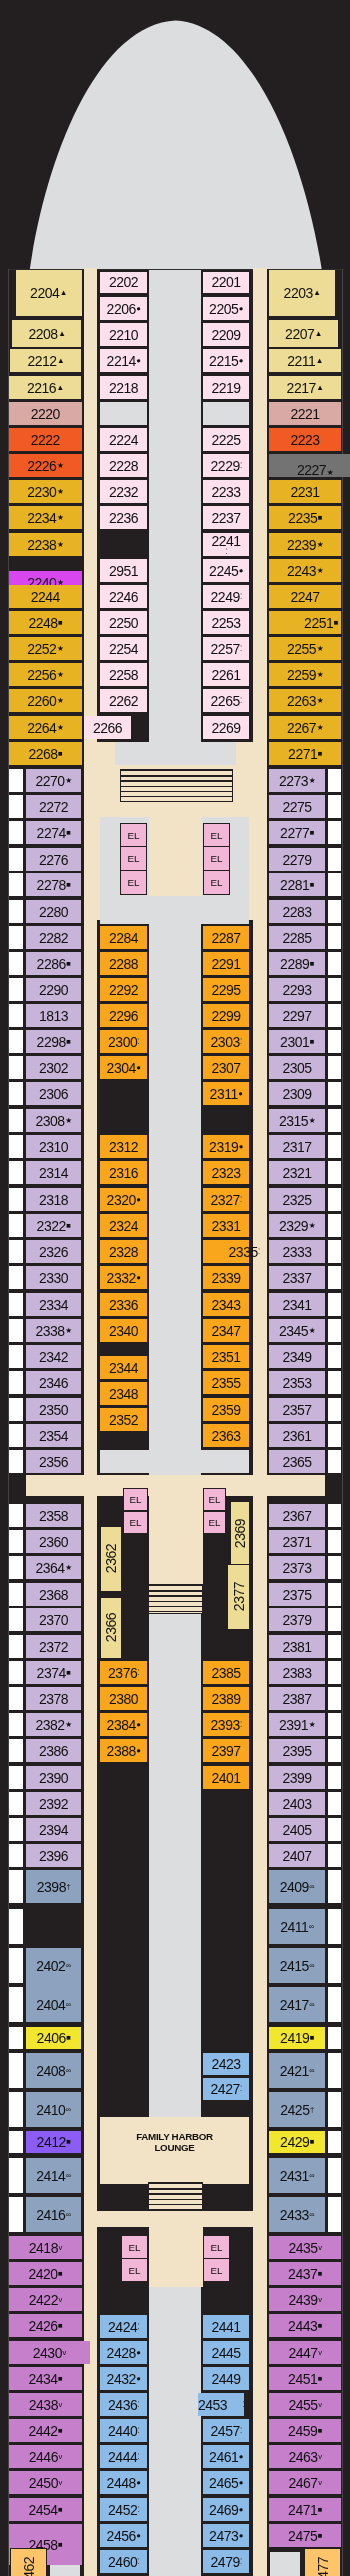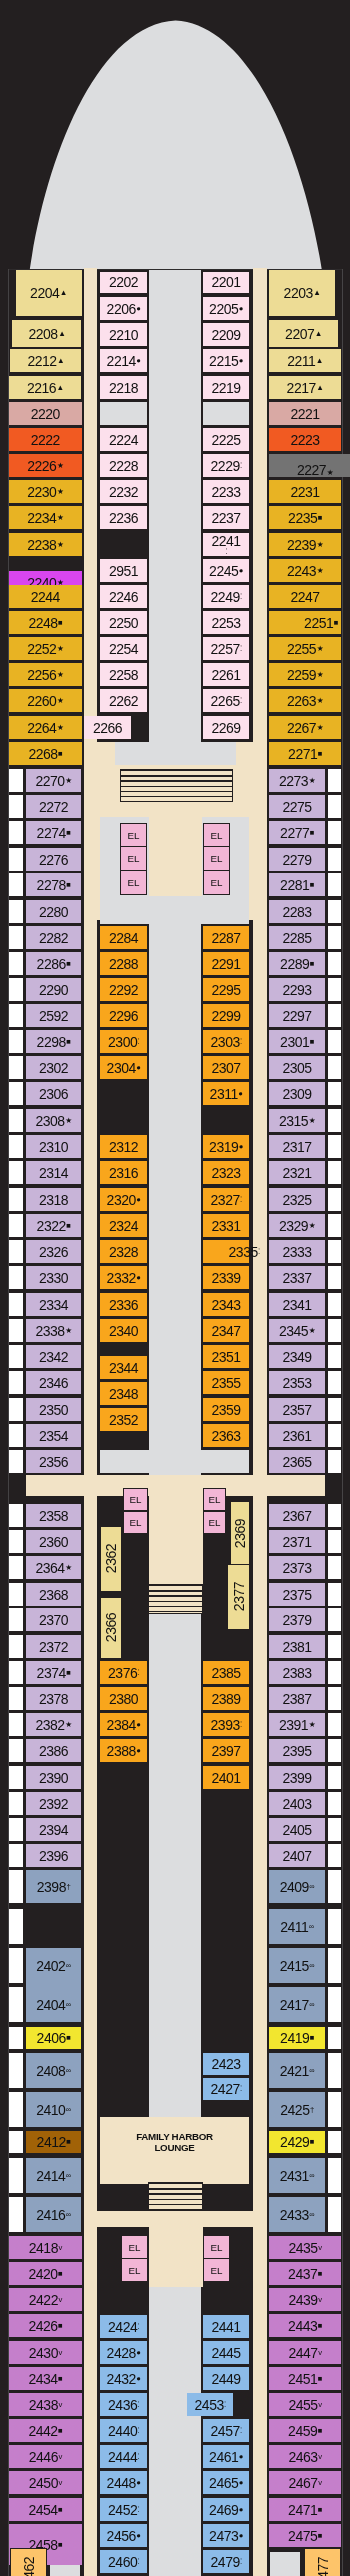--- a/index.html
+++ b/index.html
@@ -482,21 +482,21 @@
       <div class="cab" style="left: 100px; top: 978px; width: 47px; height: 23px; background: rgb(249, 166, 28);">
         <span>2292</span>
       </div>
       <div class="cab" style="left: 203px; top: 978px; width: 46px; height: 23px; background: rgb(249, 166, 28);">
         <span>2295</span>
       </div>
       <div class="cab" style="left: 269px; top: 978px; width: 56px; height: 23px; background: rgb(200, 180, 216);">
         <span>2293</span>
       </div>
       <div class="cab" style="left: 26px; top: 1004px; width: 55px; height: 23px; background: rgb(200, 180, 216);">
-        <span>2592</span>
+        <span>1813</span>
       </div>
       <div class="cab" style="left: 100px; top: 1004px; width: 47px; height: 23px; background: rgb(249, 166, 28);">
         <span>2296</span>
       </div>
       <div class="cab" style="left: 203px; top: 1004px; width: 46px; height: 23px; background: rgb(249, 166, 28);">
         <span>2299</span>
       </div>
       <div class="cab" style="left: 269px; top: 1004px; width: 56px; height: 23px; background: rgb(200, 180, 216);">
         <span>2297</span>
       </div>
@@ -878,21 +878,21 @@
         <span class="sym">⁚</span>
       </div>
       <div class="cab" style="left: 26px; top: 2092px; width: 55px; height: 35px; background: rgb(141, 162, 191);">
         <span>2410</span>
         <span class="sym">∞</span>
       </div>
       <div class="cab" style="left: 269px; top: 2092px; width: 56px; height: 35px; background: rgb(141, 162, 191);">
         <span>2425</span>
         <span class="sym">†</span>
       </div>
-      <div class="cab" style="left: 26px; top: 2131px; width: 55px; height: 22px; background: #a16207;">
+      <div class="cab" style="left: 26px; top: 2131px; width: 55px; height: 22px; background: #8b5cf6;">
         <span>2412</span>
         <span class="sym">■</span>
       </div>
       <div class="cab" style="left: 269px; top: 2131px; width: 56px; height: 22px; background: rgb(242, 230, 47);">
         <span>2429</span>
         <span class="sym">■</span>
       </div>
       <div class="cab" style="left: 26px; top: 2158px; width: 55px; height: 35px; background: rgb(141, 162, 191);">
         <span>2414</span>
         <span class="sym">∞</span>
@@ -941,21 +941,21 @@
         <span>2424</span>
         <span class="sym">⁚</span>
       </div>
       <div class="cab" style="left: 203px; top: 2315px; width: 46px; height: 23px; background: rgb(140, 187, 232);">
         <span>2441</span>
       </div>
       <div class="cab" style="left: 269px; top: 2314px; width: 72px; height: 23px; background: rgb(197, 127, 203);">
         <span>2443</span>
         <span class="sym">■</span>
       </div>
-      <div class="cab" style="left: 8.8px; top: 2341px; width: 73px; height: 23px; background: rgb(197, 127, 203);">
+      <div class="cab" style="left: 8.8px; top: 2341px; width: 81px; height: 23px; background: rgb(197, 127, 203);">
         <span>2430</span>
         <span class="sym">v</span>
       </div>
       <div class="cab" style="left: 100px; top: 2341px; width: 47px; height: 23px; background: rgb(140, 187, 232);">
         <span>2428</span>
         <span class="sym">●</span>
       </div>
       <div class="cab" style="left: 203px; top: 2341px; width: 46px; height: 23px; background: rgb(140, 187, 232);">
         <span>2445</span>
       </div>
@@ -979,21 +979,21 @@
         <span class="sym">■</span>
       </div>
       <div class="cab" style="left: 8.8px; top: 2393px; width: 73px; height: 23px; background: rgb(197, 127, 203);">
         <span>2438</span>
         <span class="sym">v</span>
       </div>
       <div class="cab" style="left: 100px; top: 2393px; width: 47px; height: 23px; background: rgb(140, 187, 232);">
         <span>2436</span>
         <span class="sym">⁚</span>
       </div>
-      <div class="cab" style="left: 187px; top: 2393px; width: 46px; height: 23px; background: rgb(140, 187, 232);">
+      <div class="cab" style="left: 198px; top: 2393px; width: 46px; height: 23px; background: rgb(140, 187, 232); justify-content: space-between;">
         <span>2453</span>
         <span class="sym">⁚</span>
       </div>
       <div class="cab" style="left: 269px; top: 2393px; width: 72px; height: 23px; background: rgb(197, 127, 203);">
         <span>2455</span>
         <span class="sym">v</span>
       </div>
       <div class="cab" style="left: 8.8px; top: 2419px; width: 73px; height: 23px; background: rgb(197, 127, 203);">
         <span>2442</span>
         <span class="sym">■</span>

